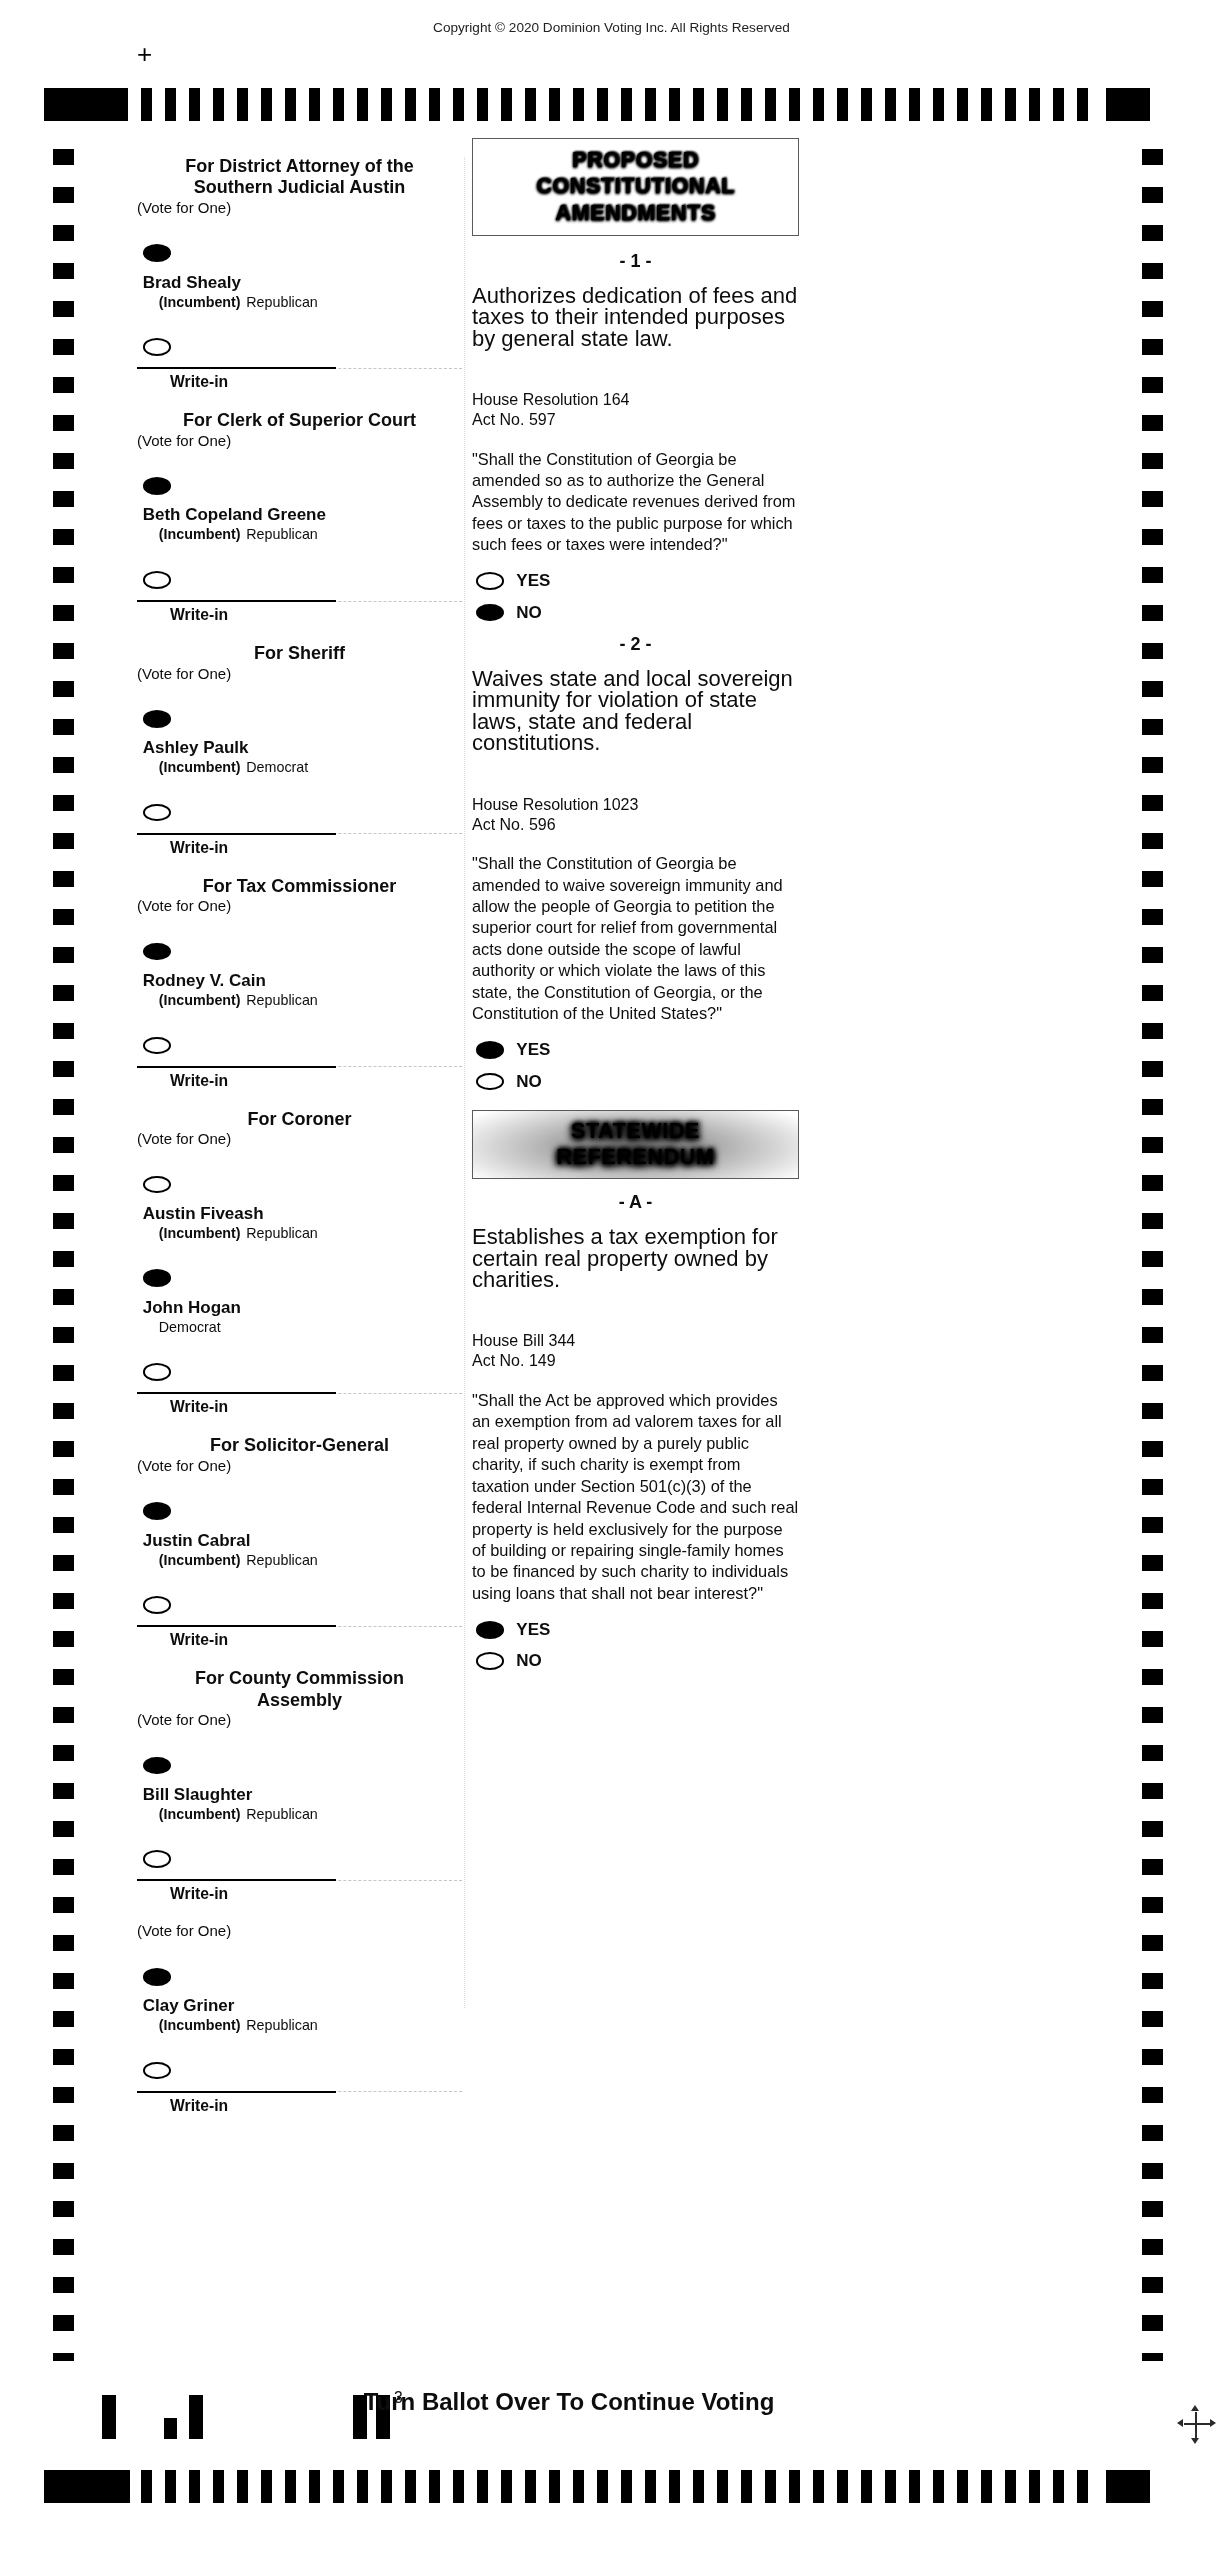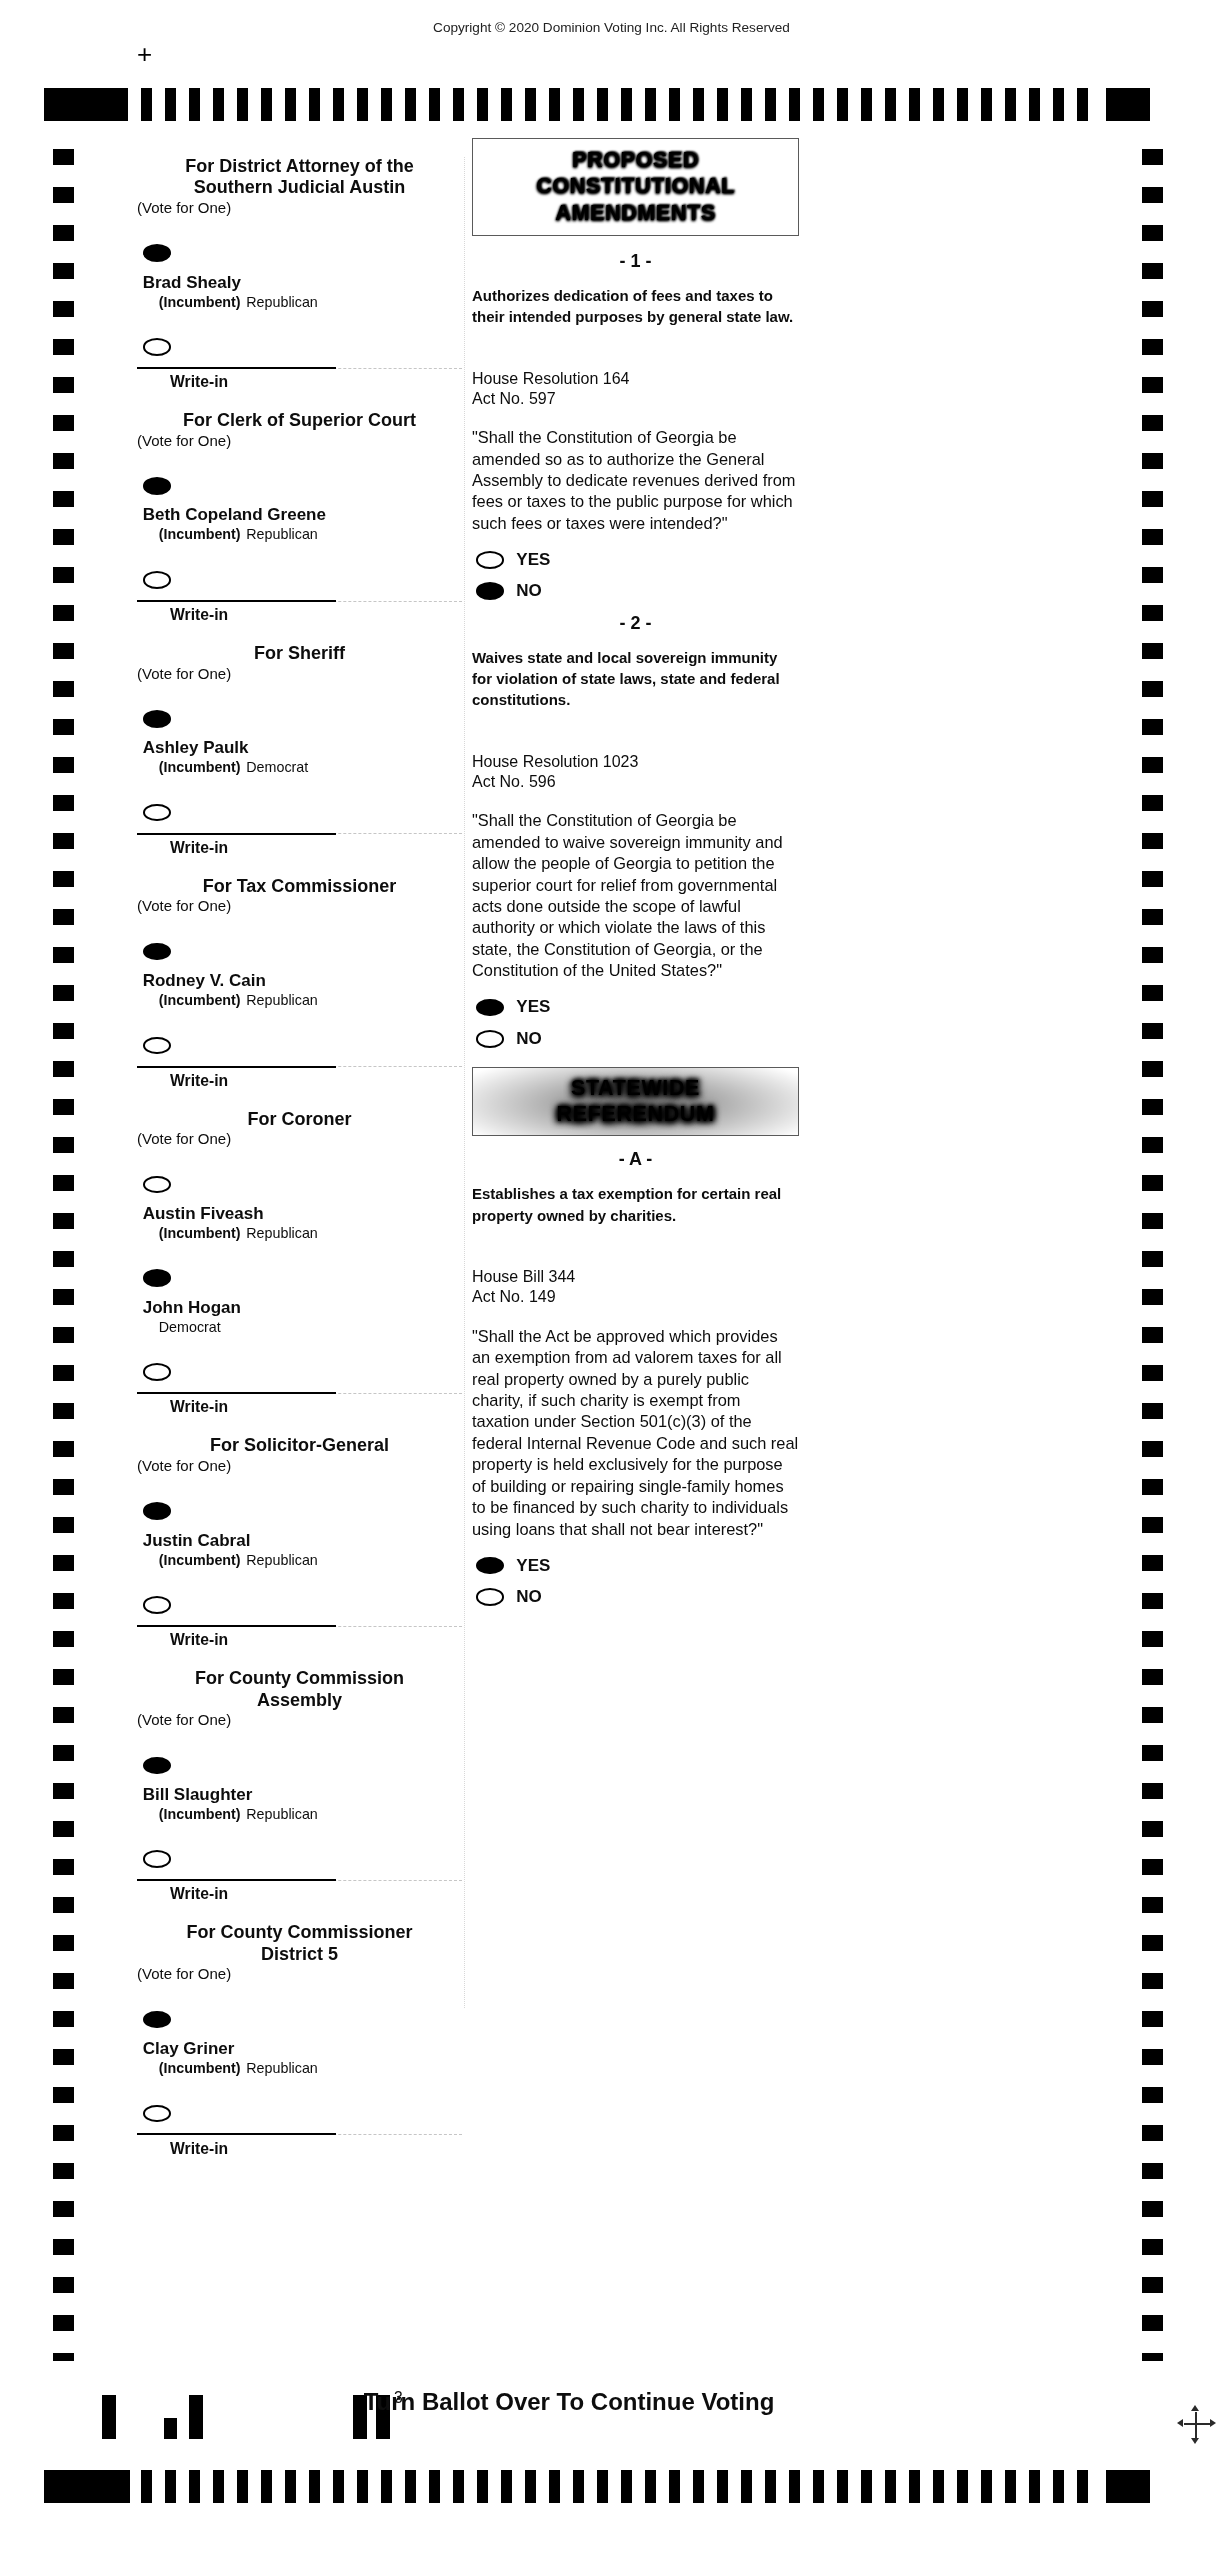--- a/index.html
+++ b/index.html
@@ -37,21 +37,21 @@
 
   
   .measures-box{border:1.4px solid #5a5a5a;text-align:center;white-space:pre-line;font-weight:bold;
                 font-size:21.4px;line-height:26.4px;letter-spacing:0.7px;color:#000;}
   .box-amendments{padding:7.9px 0 9.3px;margin-bottom:14.3px;
       text-shadow:0 0 2.1px #000,0.7px 0.7px 2.9px rgba(0,0,0,.9),-0.7px 1.4px 2.9px rgba(0,0,0,.85),1.4px -0.7px 2.1px rgba(0,0,0,.8);}
   .box-referendum{padding:6.4px 0 7.9px;margin:18.6px 0 13px;
       background:radial-gradient(ellipse 62% 78% at 50% 54%,rgba(0,0,0,.55),rgba(0,0,0,0) 100%);
       text-shadow:0 0 3.6px #000,0 0 8.6px #000,2.1px 2.1px 6.4px #000,-2.1px 2.1px 6.4px #000,1.4px -1.4px 5px #000;}
   .measure-number{font-weight:bold;font-size:18px;text-align:center;margin:10px 0 13px;}
-  .measure-summary{font-weight:bold;font-size:15px;line-height:21.4px;margin-bottom:15.7px;}
+  .measure-summary{font-weight:normal;font-size:22px;line-height:21.4px;margin-bottom:15.7px;}
   .authority{font-size:16px;line-height:20px;margin-bottom:18.6px;margin-top:41px;}
   .question{font-size:16.4px;line-height:21.4px;margin-bottom:15.7px;}
   .choice-row{display:flex;align-items:center;gap:12px;margin:11.4px 0 11.4px 4.3px;}
   .choice-label{font-weight:bold;font-size:17px;}
 
   
   .turn-over{position:absolute;top:2387px;left:0;width:1138px;text-align:center;
              font-weight:bold;font-size:24px;line-height:29px;}
   .code-mark{position:absolute;background:#000;}
   .print-mark{position:absolute;left:394px;top:2389px;font-size:15.7px;}
@@ -195,22 +195,20 @@
           <div class="cand-name">Bill Slaughter</div>
           <div class="cand-party"><span class="tag">(Incumbent)</span><span>Republican</span></div>
         </div>
       </div>
       <div class="oval writein-oval"></div>
       <div class="writein-line"></div>
       <div class="writein-label">Write-in</div>
     </section>
 
     <section class="contest">
-      <div class="contest-title">For County Commissioner
-District 5</div>
       <div class="vote-for">(Vote for One)</div>
       <div class="candidate">
         <div class="oval filled"></div>
         <div>
           <div class="cand-name">Clay Griner</div>
           <div class="cand-party"><span class="tag">(Incumbent)</span><span>Republican</span></div>
         </div>
       </div>
       <div class="oval writein-oval"></div>
       <div class="writein-line"></div>

